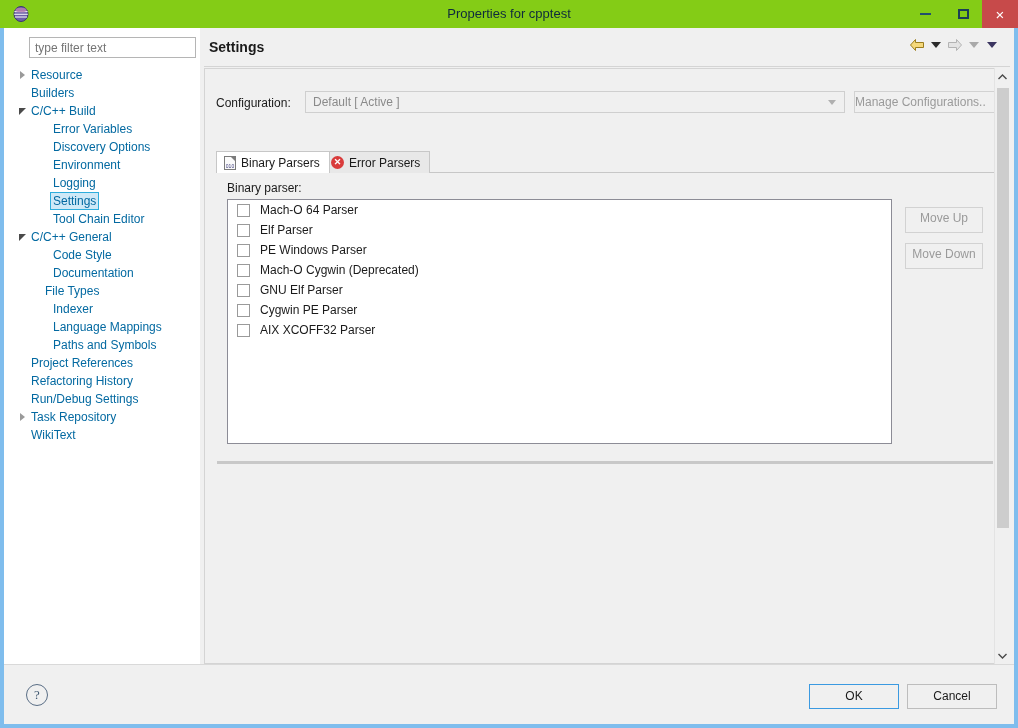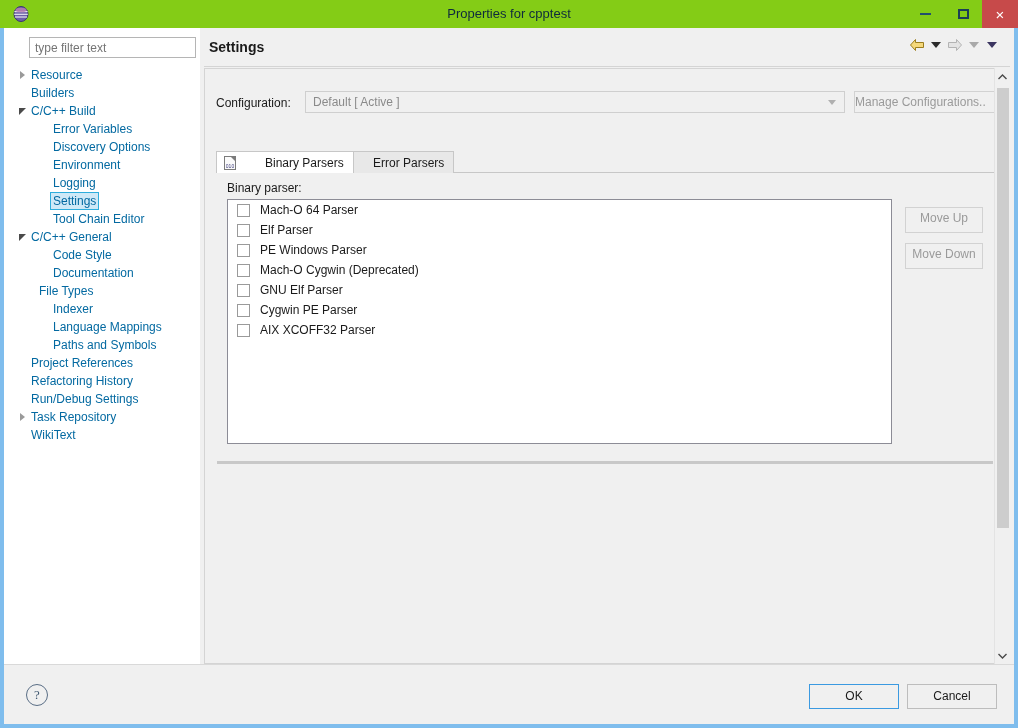--- a/index.html
+++ b/index.html
@@ -255,21 +255,20 @@
   }
   .tab {
     position: absolute;
     top: 0; height: 22px;
     box-sizing: border-box;
     display: flex; align-items: center;
     padding: 0 9px 0 7px;
     font-size: 12px;
     border: 1px solid #c7c7c7;
     border-bottom: none;
-    gap: 24px;
   }
   .tab.active {
     left: 0;
     background: #ffffff;
     color: #1a1a1a;
     z-index: 2;
   }
   .tab.inactive {
     left: 107px;
     background: #e8e8e8;
@@ -498,21 +497,21 @@
           <div class="tree-item"><span class="tree-label" style="margin-left: 34px;">Discovery Options</span></div>
           <div class="tree-item"><span class="tree-label" style="margin-left: 34px;">Environment</span></div>
           <div class="tree-item"><span class="tree-label" style="margin-left: 34px;">Logging</span></div>
           <div class="tree-item sel"><span class="tree-label" style="margin-left: 34px;">Settings</span></div>
           <div class="tree-item"><span class="tree-label" style="margin-left: 34px;">Tool Chain Editor</span></div>
           <div class="tree-item"><span class="twisty" style="left: -2px;">
               <span class="tri-expanded"></span>
             </span><span class="tree-label" style="margin-left: 12px;">C/C++ General</span></div>
           <div class="tree-item"><span class="tree-label" style="margin-left: 34px;">Code Style</span></div>
           <div class="tree-item"><span class="tree-label" style="margin-left: 34px;">Documentation</span></div>
-          <div class="tree-item"><span class="tree-label" style="margin-left: 20px; text-align: center;">File Types</span></div>
+          <div class="tree-item"><span class="tree-label" style="margin-left: 26px; text-align: center;">File Types</span></div>
           <div class="tree-item"><span class="tree-label" style="margin-left: 34px;">Indexer</span></div>
           <div class="tree-item"><span class="tree-label" style="margin-left: 34px;">Language Mappings</span></div>
           <div class="tree-item"><span class="tree-label" style="margin-left: 34px;">Paths and Symbols</span></div>
           <div class="tree-item"><span class="tree-label" style="margin-left: 12px;">Project References</span></div>
           <div class="tree-item"><span class="tree-label" style="margin-left: 12px;">Refactoring History</span></div>
           <div class="tree-item"><span class="tree-label" style="margin-left: 12px;">Run/Debug Settings</span></div>
           <div class="tree-item"><span class="twisty" style="left: -2px;">
               <span class="tri-collapsed"></span>
             </span><span class="tree-label" style="margin-left: 12px;">Task Repository</span></div>
           <div class="tree-item"><span class="tree-label" style="margin-left: 12px;">WikiText</span></div>

